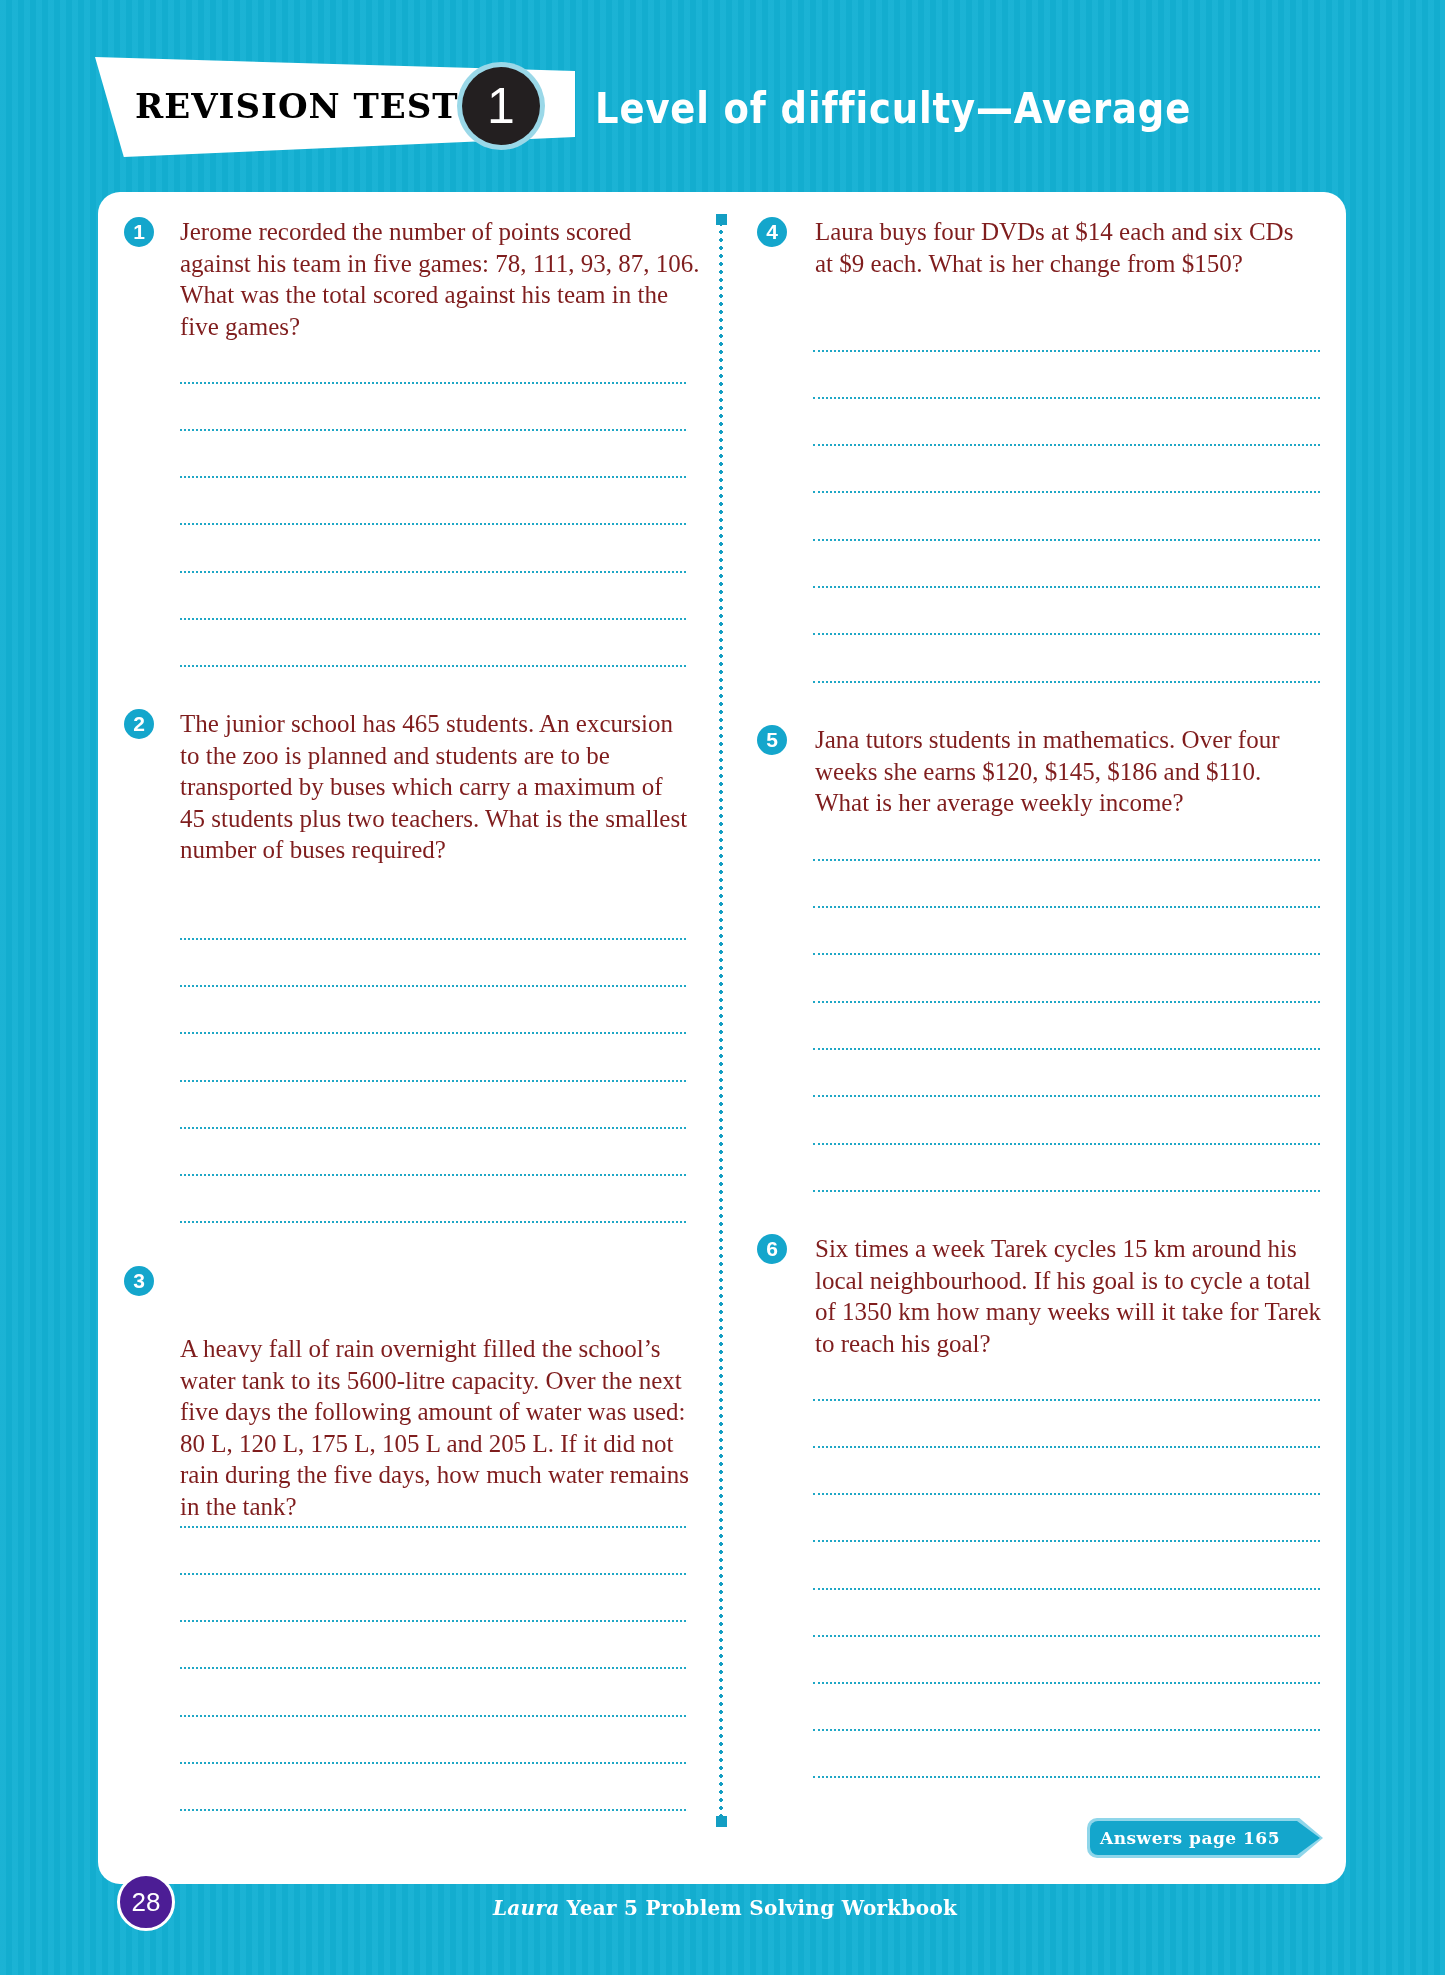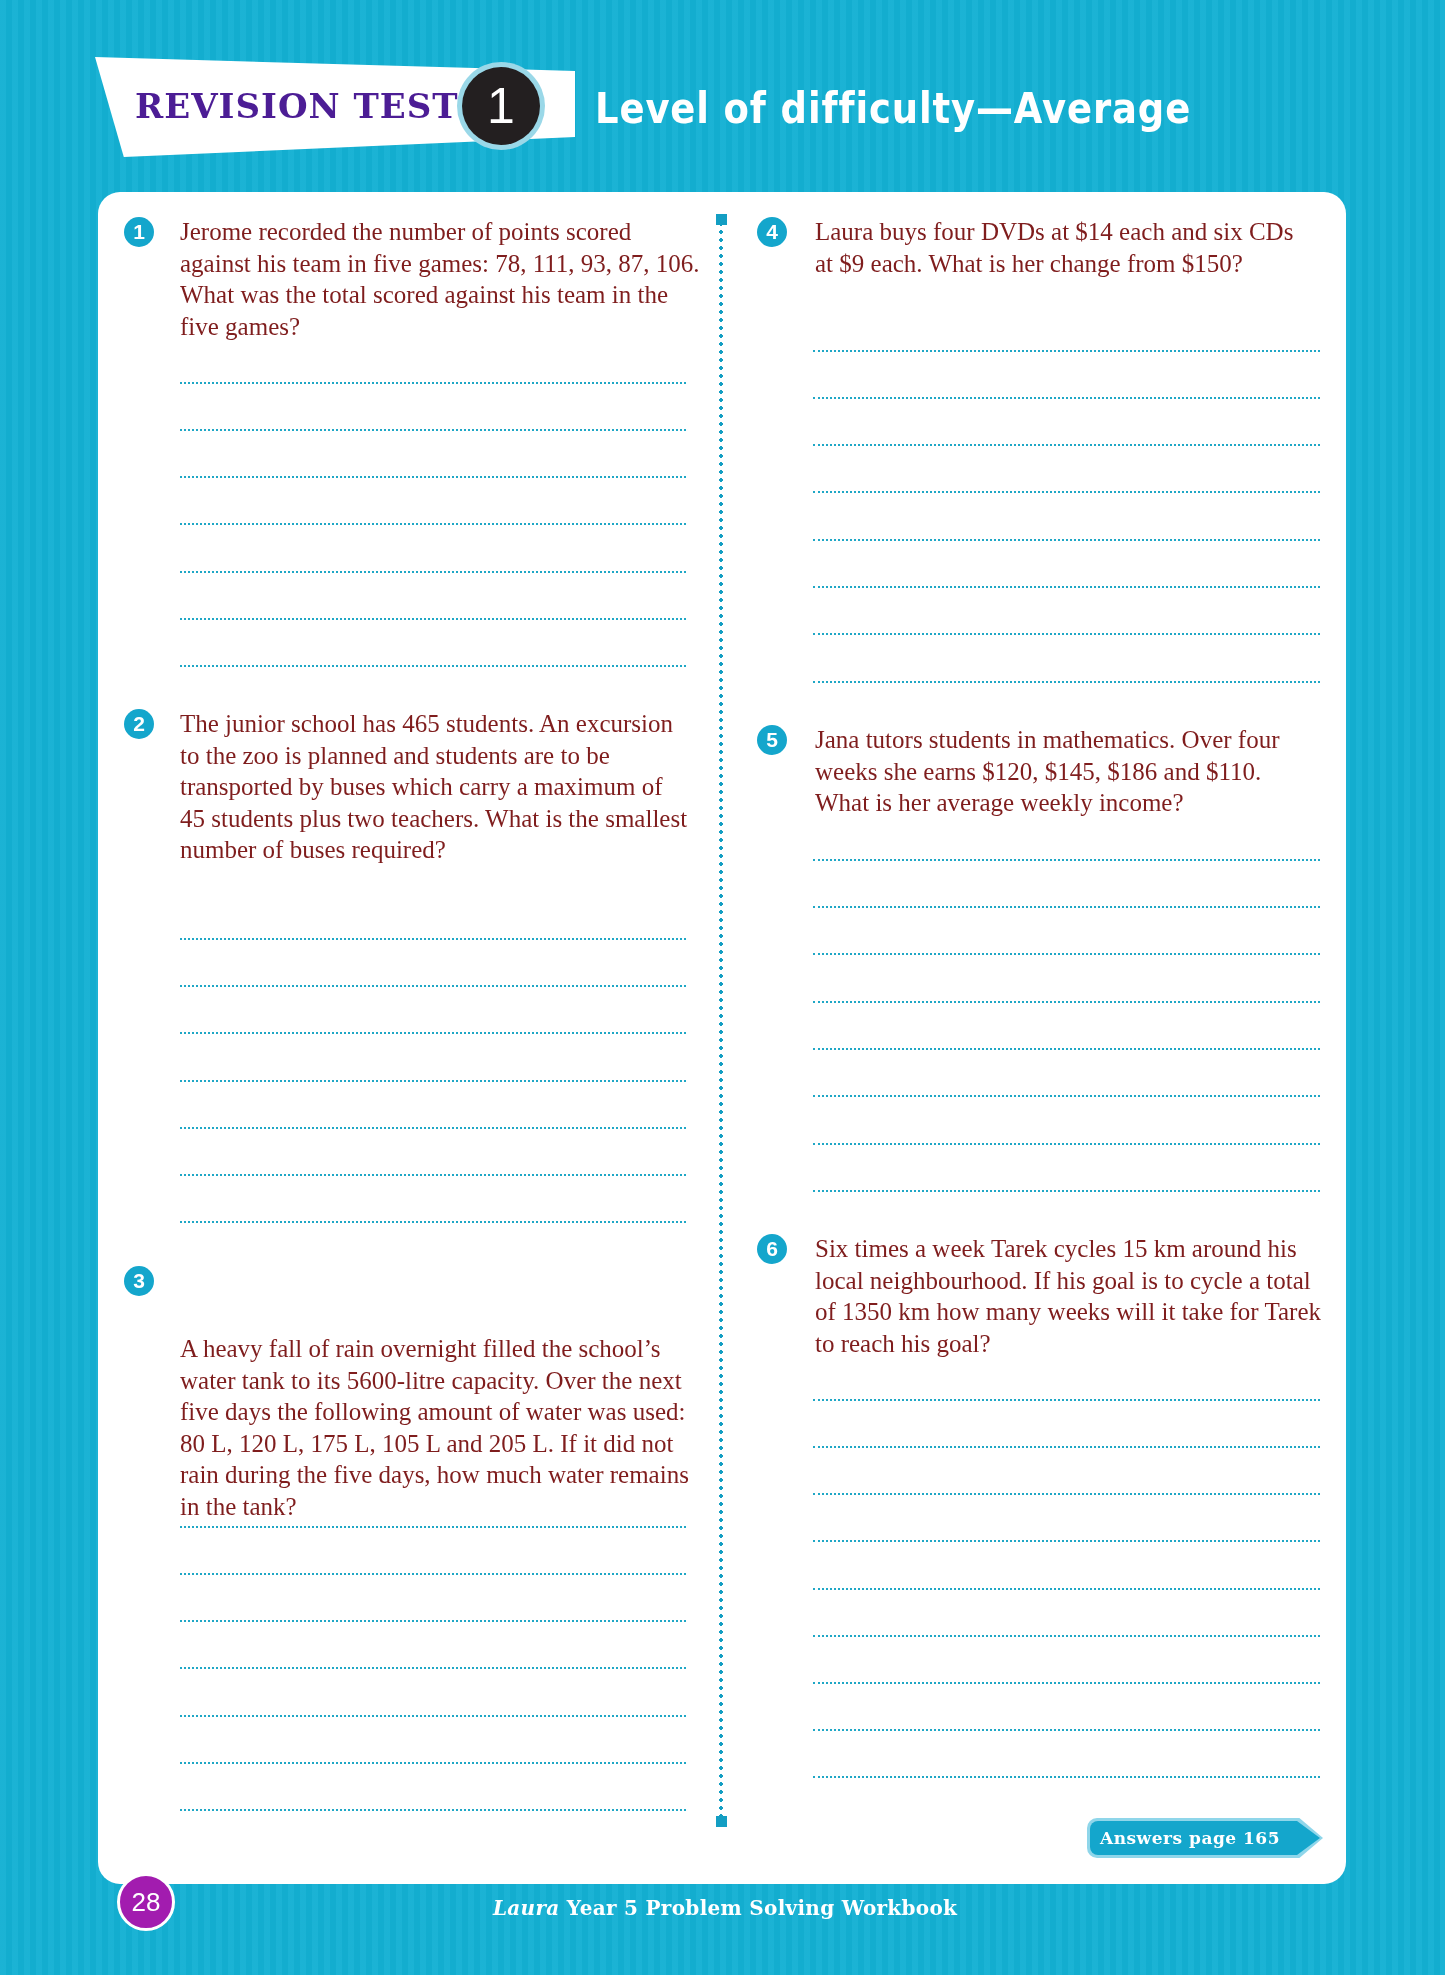--- a/index.html
+++ b/index.html
@@ -10,21 +10,21 @@
     font-family: "Liberation Serif", serif;
   }
   .title-banner {
     position:absolute; left:95px; top:57px; width:480px; height:100px;
     background:#fff;
     clip-path: polygon(0% 0%, 100% 14%, 100% 80%, 6% 100%);
   }
   .title-text {
     position:absolute; left:135px; top:86px;
     font-family:"DejaVu Serif", serif; font-weight:bold; font-size:34px;
-    color:#4c1d95; letter-spacing:1px;
+    color:#000000; letter-spacing:1px;
   }
   .title-circle {
     position:absolute; left:462px; top:67px; width:78px; height:78px;
     border-radius:50%; background:#231f20; box-shadow:0 0 0 5px #9ad8e8;
     color:#fff; display:flex; align-items:center; justify-content:center;
     font-family:"Liberation Sans", sans-serif; font-size:50px; font-weight:normal;
   }
   .subtitle {
     position:absolute; left:595px; top:84px;
     font-family:"DejaVu Sans", sans-serif; font-weight:bold; font-size:42px;
@@ -64,21 +64,21 @@
     letter-spacing:0.5px;
   }
   .answers-outline {
     position:absolute; left:1087px; top:1818px; width:236px; height:40px;
     background:#8fd6ea;
     clip-path: polygon(0 0, 90% 0, 100% 50%, 90% 100%, 0 100%);
     border-radius:10px 0 0 10px;
   }
   .page-num {
     position:absolute; left:117px; top:1873px; width:58px; height:58px;
-    border-radius:50%; background:#a21caf; border:3px solid #fff;
+    border-radius:50%; background:#4c1d95; border:3px solid #fff;
     color:#fff; font-family:"Liberation Sans", sans-serif; font-size:26px;
     display:flex; align-items:center; justify-content:center; box-sizing:border-box;
   }
   .footer {
     position:absolute; left:493px; top:1896px;
     font-family:"DejaVu Serif", serif; font-weight:bold; font-size:20px; color:#fff;
     letter-spacing:0.3px;
   }
   .footer em { font-style:italic; }
 </style>

